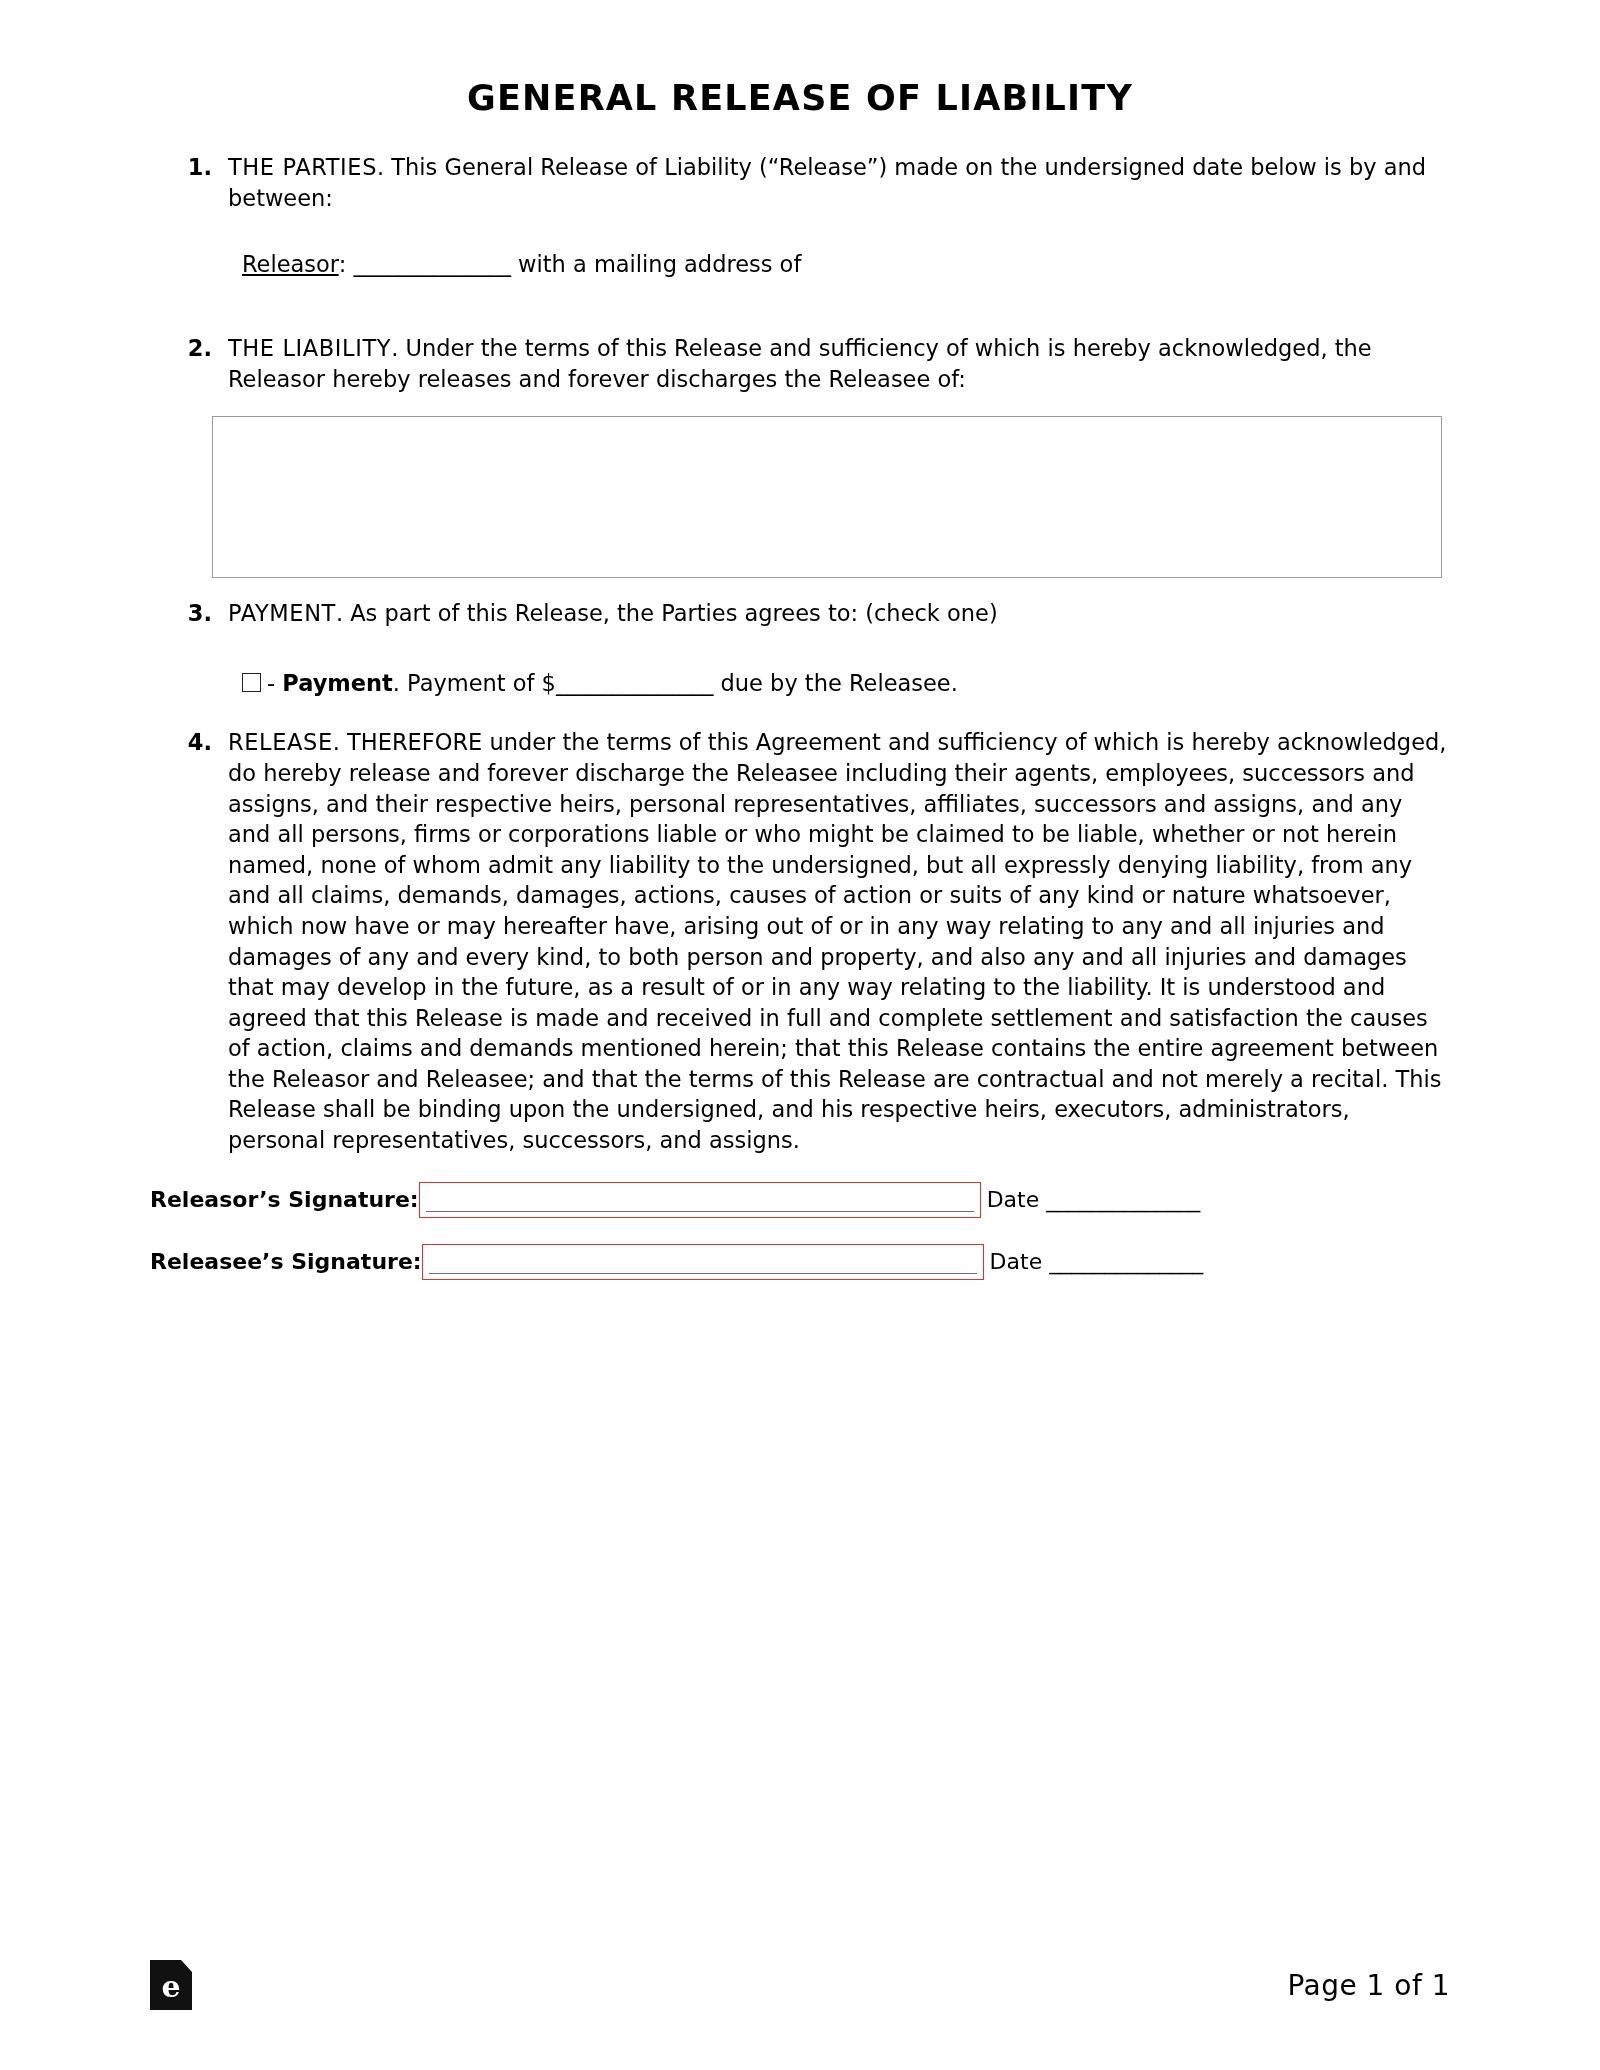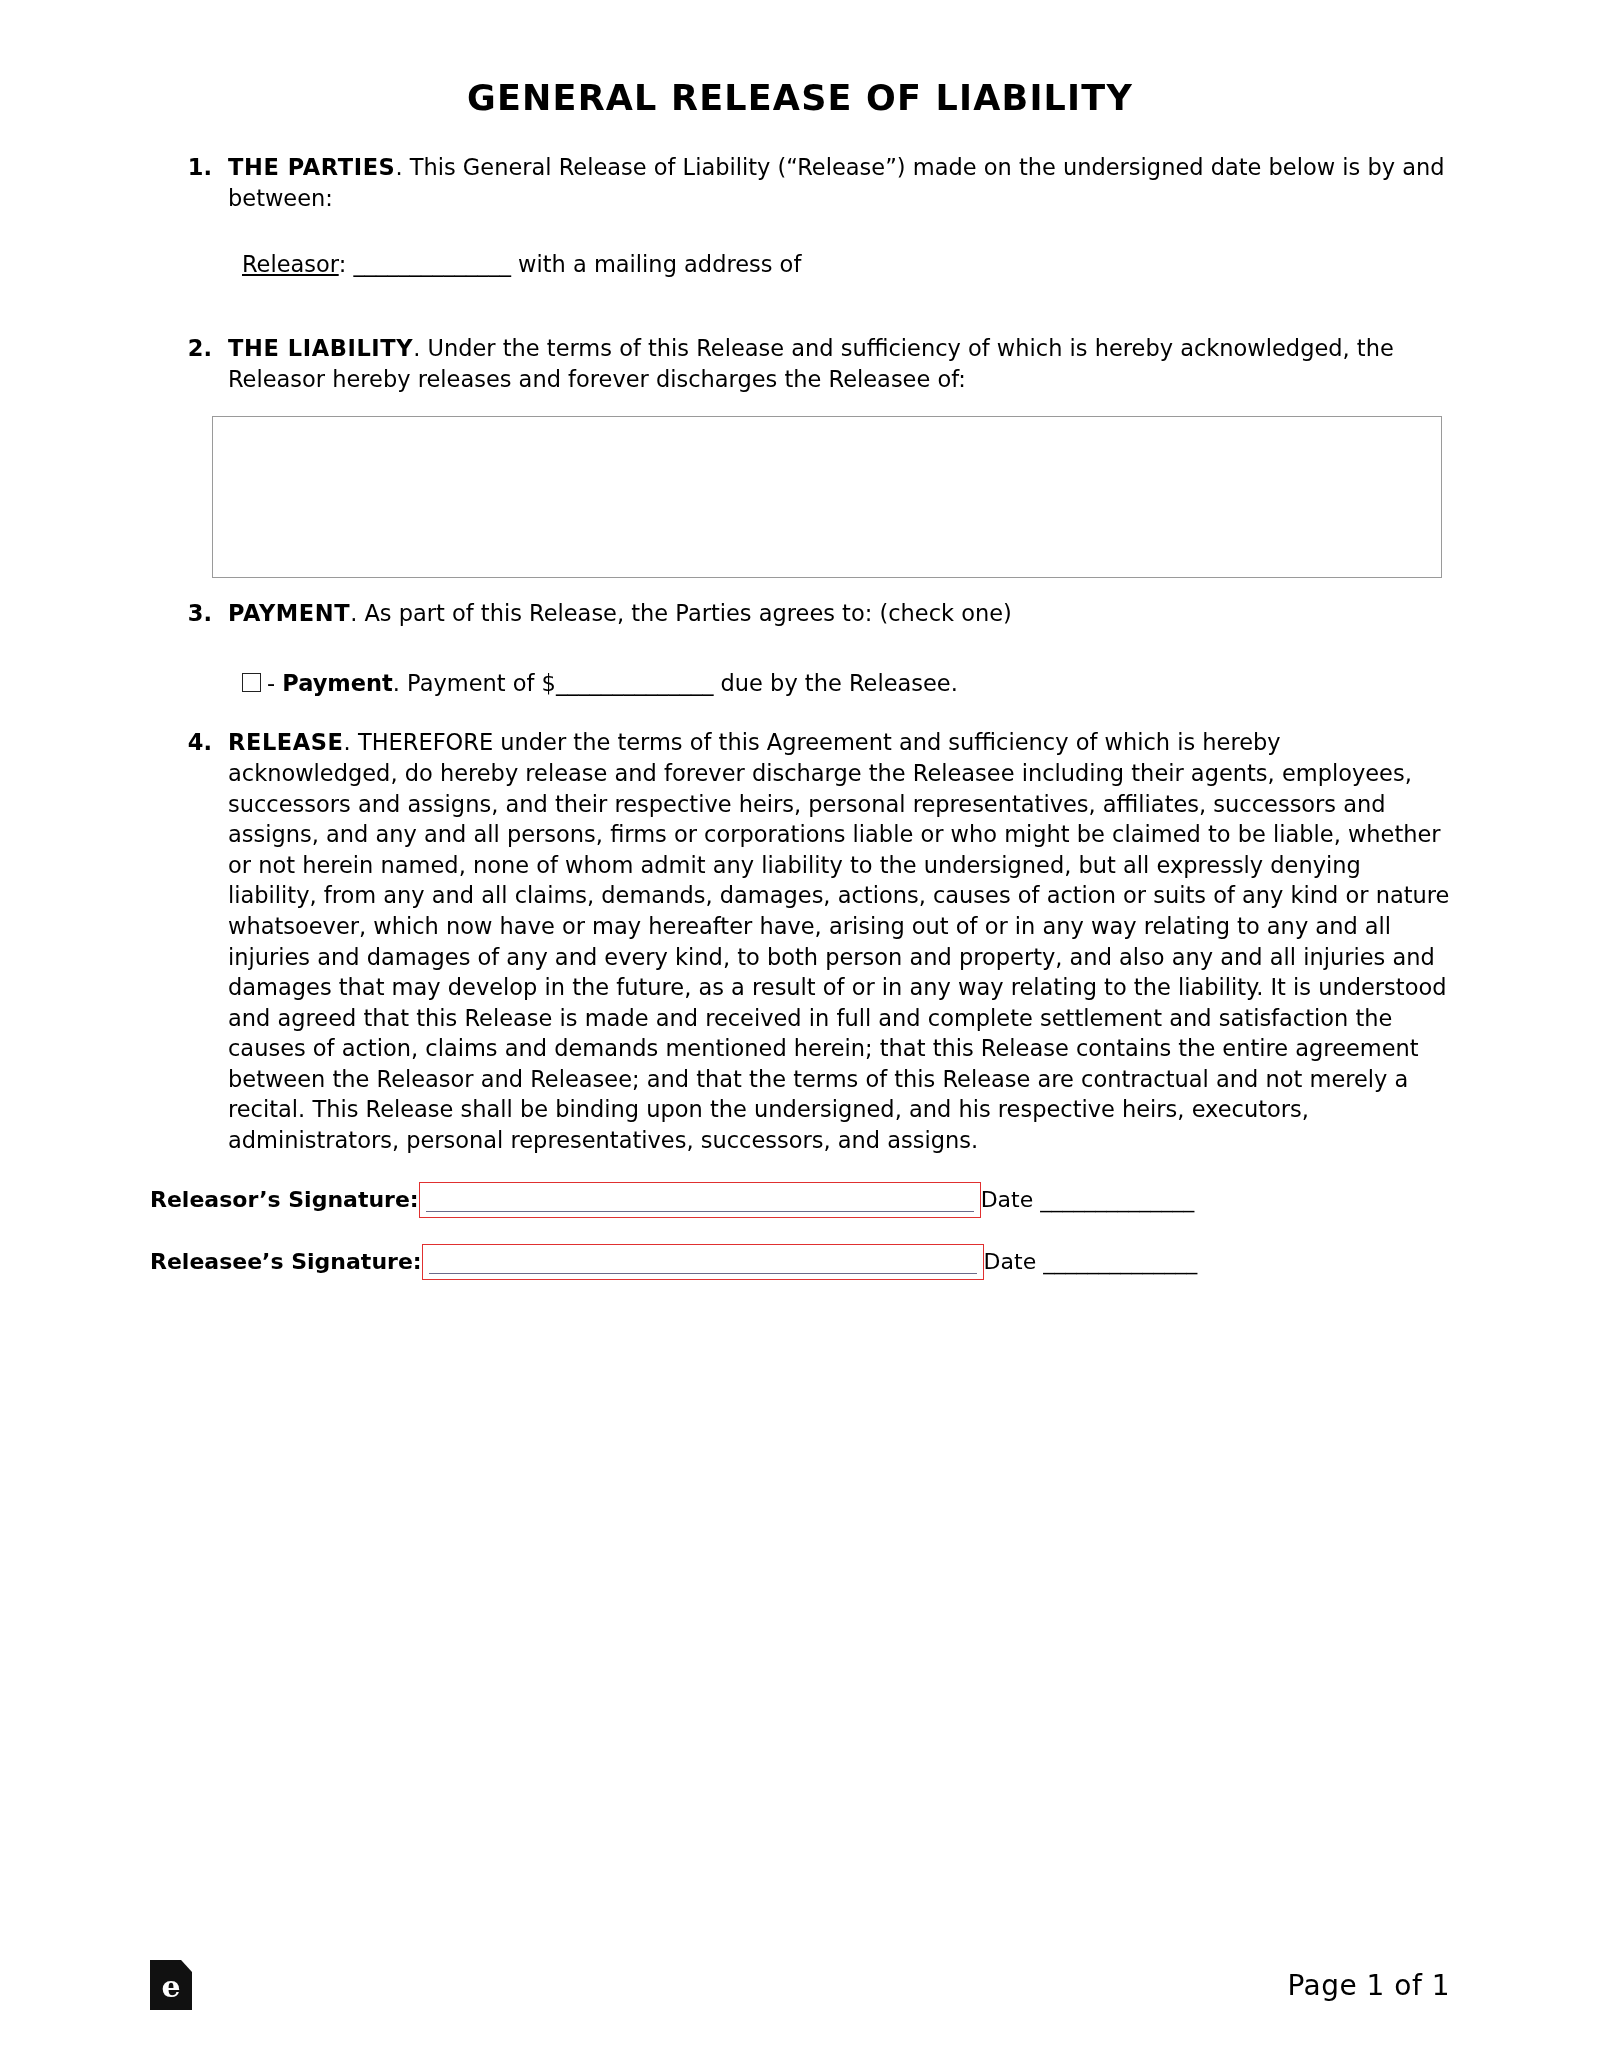--- a/index.html
+++ b/index.html
@@ -43,21 +43,21 @@
     font-weight: bold;
     line-height: 1.36;
   }
   .clause-body {
     flex: 1 1 auto;
     font-size: 22.5px;
     line-height: 1.36;
     text-align: left;
   }
   .heading-spaced {
-    font-weight: bold;
+    font-weight: normal;
     letter-spacing: 0.6px;
   }
   .indent-block {
     margin-left: 92px;
     font-size: 22.5px;
     line-height: 1.42;
   }
   .party-line { margin-bottom: 4px; }
   .party-label {
     text-decoration: underline;
@@ -110,21 +110,21 @@
   .sig-field::after {
     content: "";
     position: absolute;
     left: 6px;
     right: 6px;
     bottom: 5px;
     border-bottom: 1px solid #6a6a8a;
   }
   .sig-date {
     white-space: nowrap;
-    margin-left: 0;
+    margin-left: 6px;
   }
   .footer {
     position: absolute;
     left: 150px;
     right: 150px;
     bottom: 60px;
     display: flex;
     align-items: center;
     justify-content: space-between;
   }

